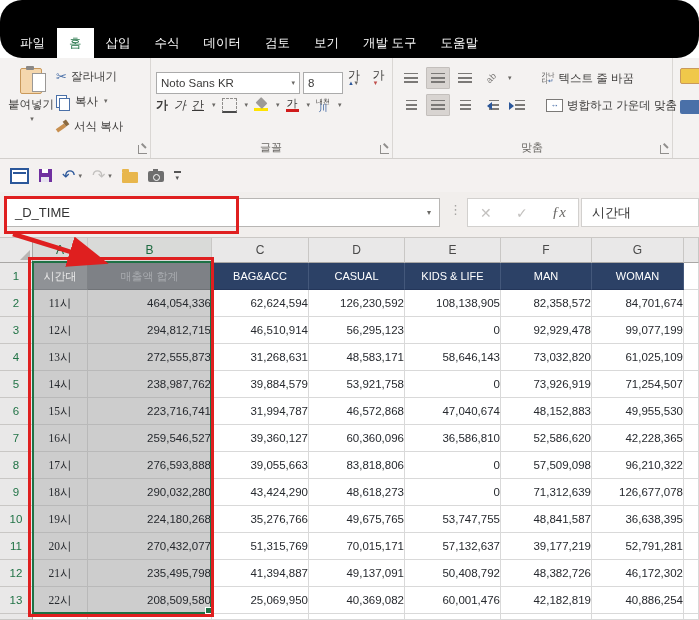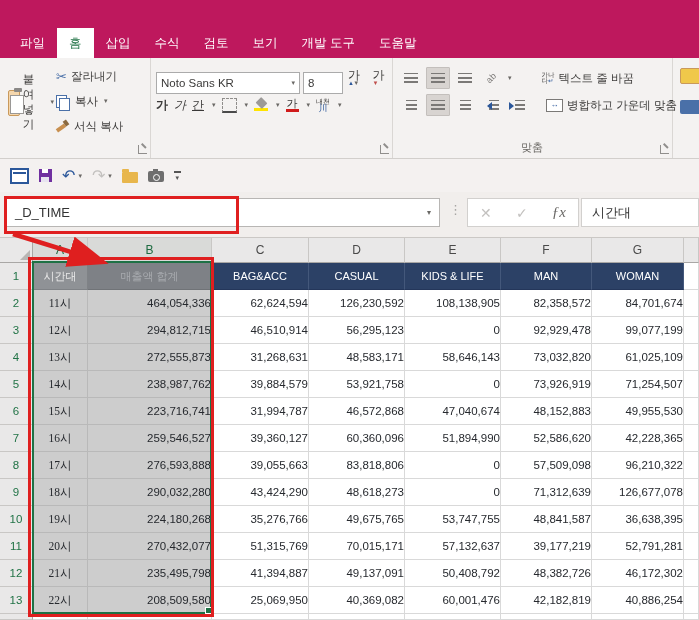--- a/index.html
+++ b/index.html
@@ -2,39 +2,39 @@
 <html><head>
 <meta charset="utf-8">
 <style>
   html,body{margin:0;padding:0;}
   body{width:699px;height:620px;overflow:hidden;background:#fff;
        font-family:"Liberation Sans","DejaVu Sans",sans-serif;
        -webkit-font-smoothing:antialiased;position:relative;}
   .stage{position:absolute;inset:0;width:699px;height:620px;}
 
   
-  .titlebar{position:absolute;left:0;top:0;width:699px;height:58px;background:#be185d;}
+  .titlebar{position:absolute;left:0;top:0;width:699px;height:58px;background:#000000;border-radius:22px;}
   .tabs{position:absolute;left:8px;bottom:0;height:30px;display:flex;align-items:stretch;}
   .tab{color:#fff;font-size:12.5px;padding:0 12px;display:flex;align-items:center;white-space:nowrap;}
   .tab.active{background:#fff;color:#217346;}
 
   
   .ribbon{position:absolute;left:0;top:58px;width:699px;height:100px;background:#F4F2F1;
           border-bottom:1px solid #D2CFCC;font-size:11.5px;color:#3B3A39;}
   .group{position:absolute;top:0;bottom:0;border-right:1px solid #DAD7D4;}
   .group-label{position:absolute;bottom:3px;left:0;right:0;text-align:center;color:#6A6865;font-size:11px;}
   .launcher{position:absolute;right:3px;bottom:4px;width:8px;height:8px;
             border-left:1px solid #908E8C;border-bottom:1px solid #908E8C;}
   .launcher::after{content:"";position:absolute;right:0px;top:0px;width:6px;height:1.5px;
                    background:#908E8C;transform:rotate(45deg);}
   .caret{font-size:7px;color:#6A6865;margin-left:2px;}
 
   
   .g-clip{left:0;width:150px;}
-  .paste-btn{position:absolute;left:8px;top:8px;width:46px;height:72px;display:flex;flex-direction:row;
+  .paste-btn{position:absolute;left:8px;top:8px;width:46px;height:72px;display:flex;flex-direction:column;
              align-items:center;justify-content:flex-start;gap:3px;}
   .clip-ic{width:20px;height:24px;background:#F5D7AD;border:1px solid #C9995B;border-radius:2px;position:relative;margin-top:2px;}
   .clip-ic::before{content:"";position:absolute;top:-3px;left:5px;width:8px;height:4px;background:#8A8886;border-radius:1px;}
   .clip-ic::after{content:"";position:absolute;right:-5px;top:4px;width:12px;height:17px;background:#fff;border:1px solid #9A9896;}
   .small-btns{position:absolute;left:56px;top:8px;display:flex;flex-direction:column;gap:5px;}
   .sbtn{display:flex;align-items:center;gap:4px;height:20px;white-space:nowrap;}
   .ic-scissors{color:#4A70A8;font-size:13px;}
   .ic-copy{width:9px;height:11px;border:1px solid #4A70A8;background:#fff;position:relative;margin-right:4px;}
   .ic-copy::after{content:"";position:absolute;left:2px;top:2px;width:9px;height:11px;border:1px solid #4A70A8;background:#fff;}
   .ic-brush{width:14px;height:14px;position:relative;}
@@ -162,20 +162,21 @@
 <body>
 
 <div class="stage">
 
   <div class="titlebar">
     <div class="tabs">
       <div class="tab">파일</div>
       <div class="tab active">홈</div>
       <div class="tab">삽입</div>
       <div class="tab">수식</div>
+      <div class="tab">데이터</div>
       <div class="tab">검토</div>
       <div class="tab">보기</div>
       <div class="tab">개발 도구</div>
       <div class="tab">도움말</div>
     </div>
   </div>
 
   <div class="ribbon">
 
     <div class="group g-clip">
@@ -231,20 +232,21 @@
           <span>가</span>
           <span class="bar"></span>
         </span>
         <span class="caret">▾</span>
         <span class="ic-phon">
           <span>내천</span>
           <span class="cjk">川</span>
         </span>
         <span class="caret">▾</span>
       </div>
+      <div class="group-label">글꼴</div>
       <div class="launcher"></div>
     </div>
 
     <div class="group g-align">
       <div class="arow1">
         <span class="abtn">
             <span class="li"></span>
           </span>
         <span class="abtn on">
             <span class="li"></span>
@@ -437,21 +439,21 @@
             <td class="c-num">48,152,883</td>
             <td class="c-num">49,955,530</td>
             <td class="hcell"></td>
           </tr>
           <tr style="height:27px">
             <th class="rowhdr">7</th>
             <td class="c-time sel">16시</td>
             <td class="c-num sel">259,546,527</td>
             <td class="c-num">39,360,127</td>
             <td class="c-num">60,360,096</td>
-            <td class="c-num">51,894,990</td>
+            <td class="c-num">36,586,810</td>
             <td class="c-num">52,586,620</td>
             <td class="c-num">42,228,365</td>
             <td class="hcell"></td>
           </tr>
           <tr style="height:27px">
             <th class="rowhdr">8</th>
             <td class="c-time sel">17시</td>
             <td class="c-num sel">276,593,888</td>
             <td class="c-num">39,055,663</td>
             <td class="c-num">83,818,806</td>

